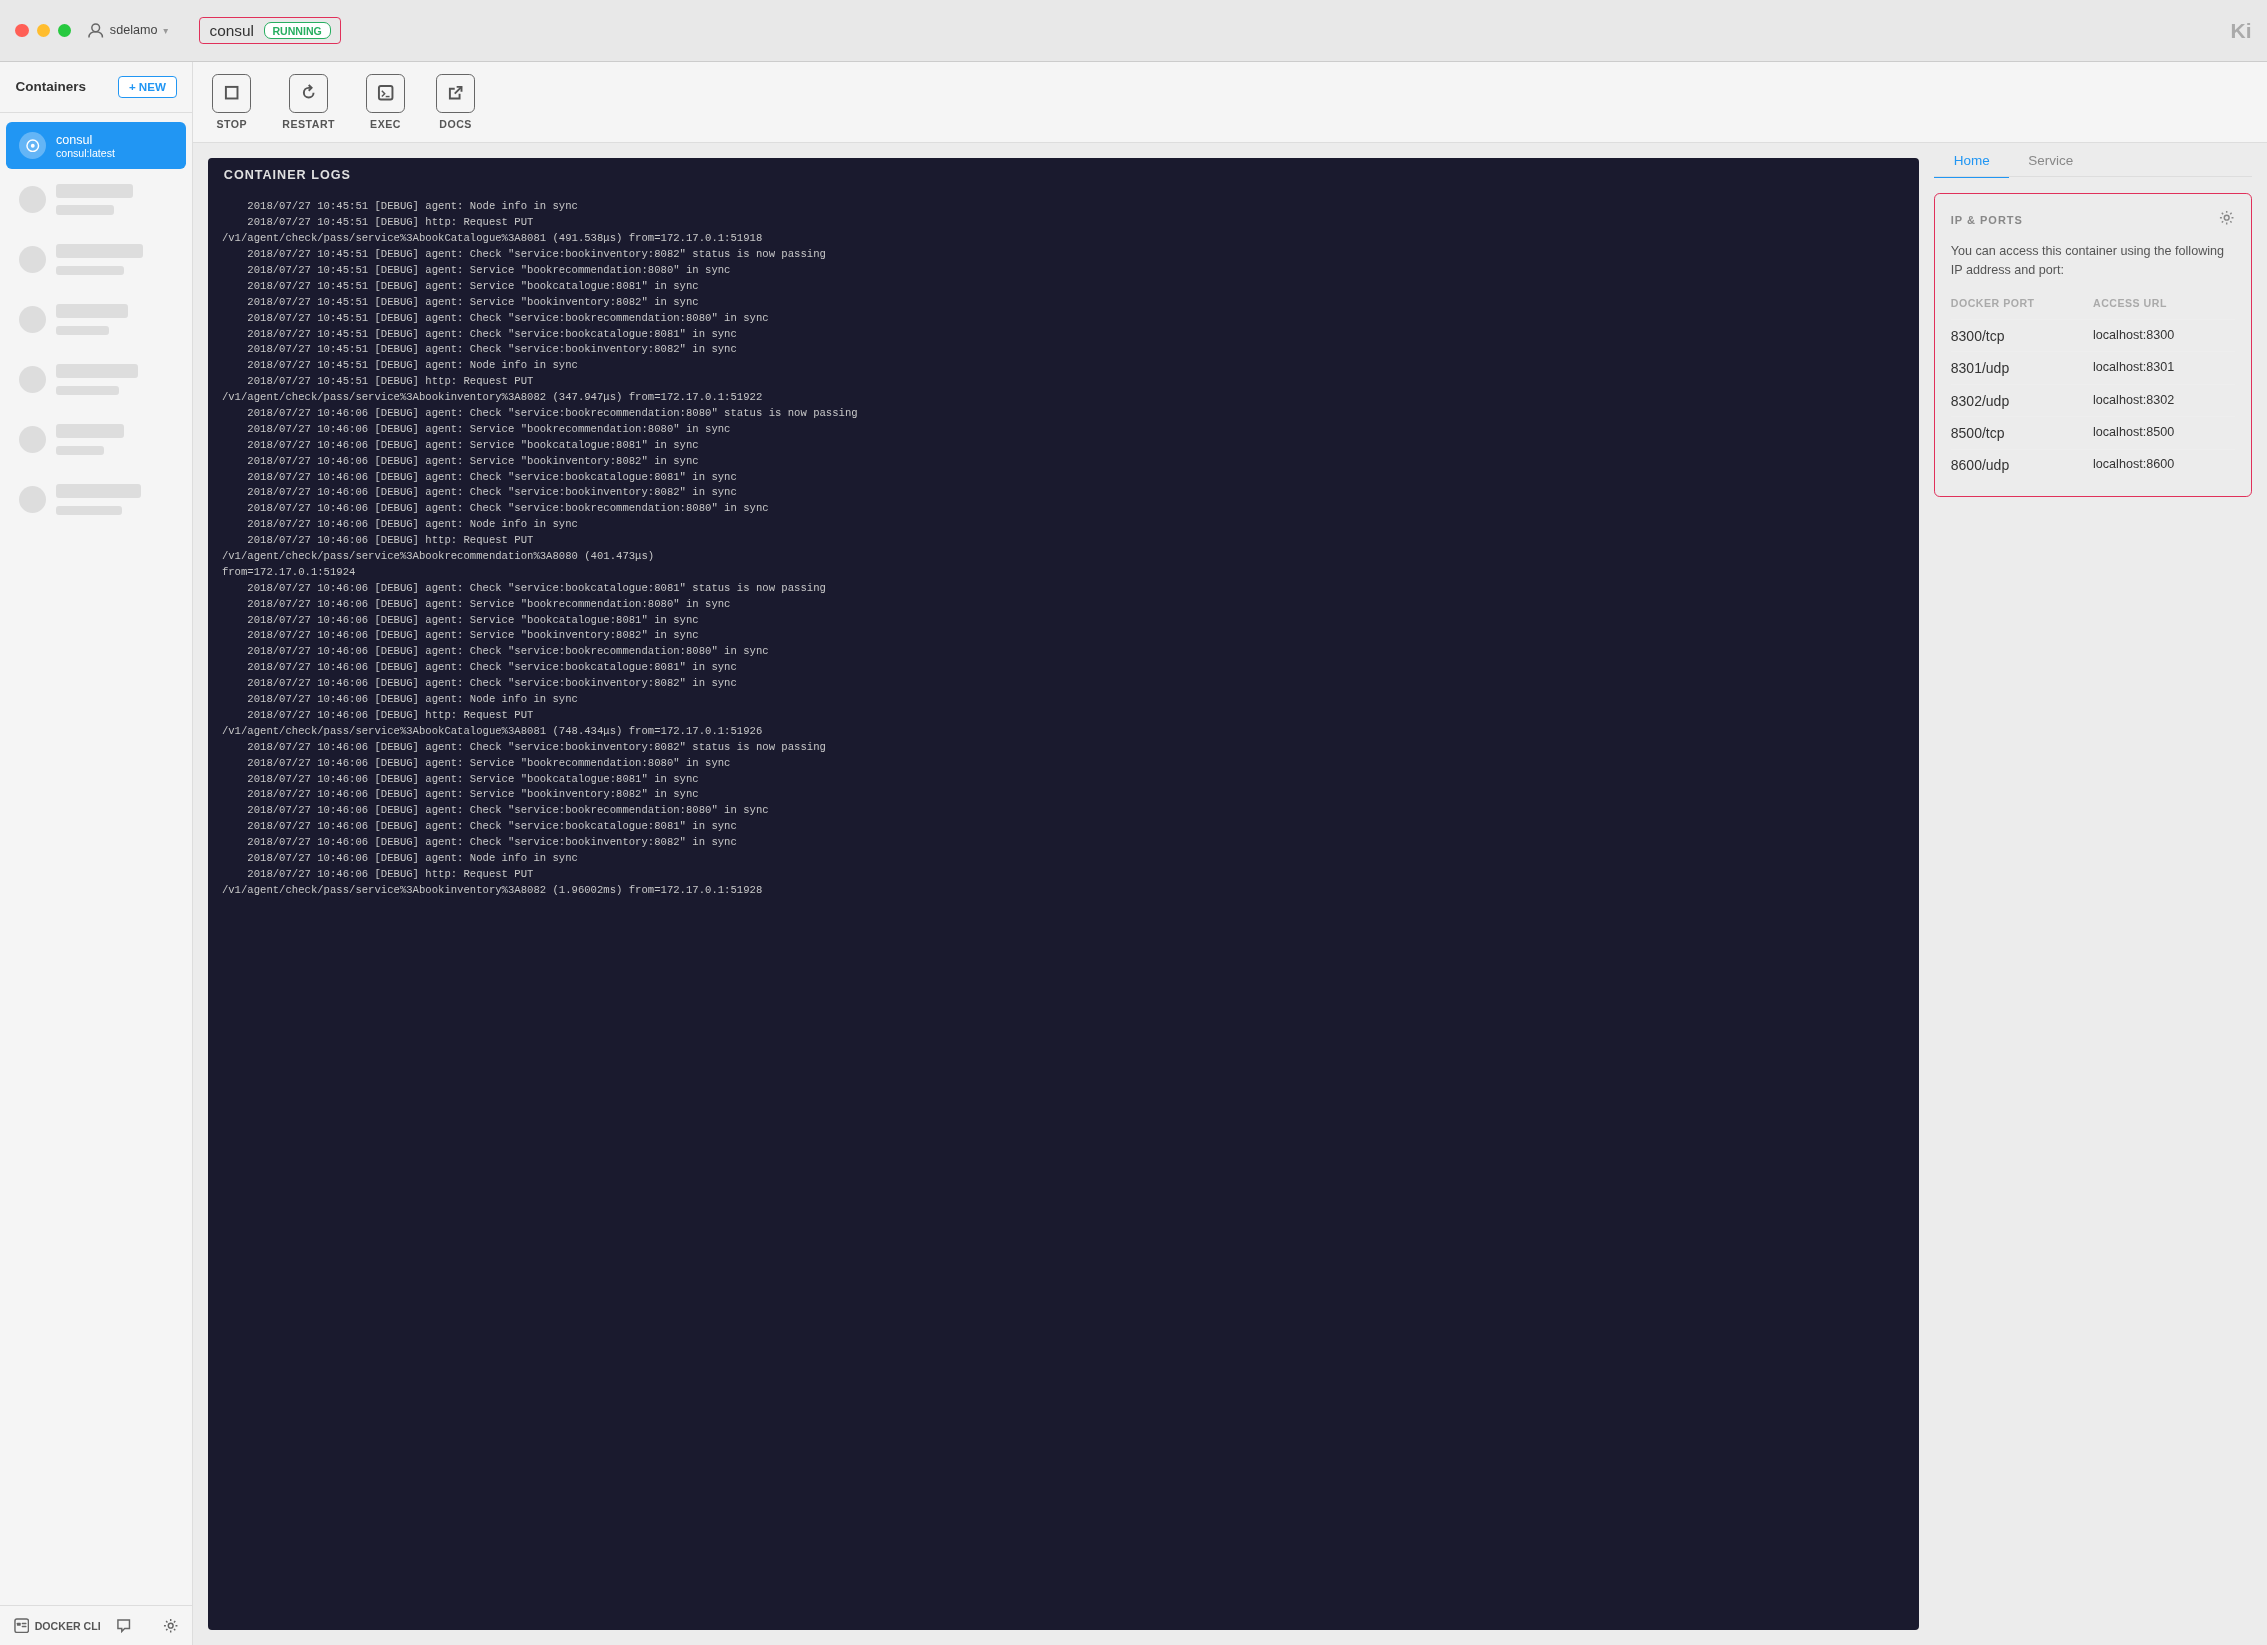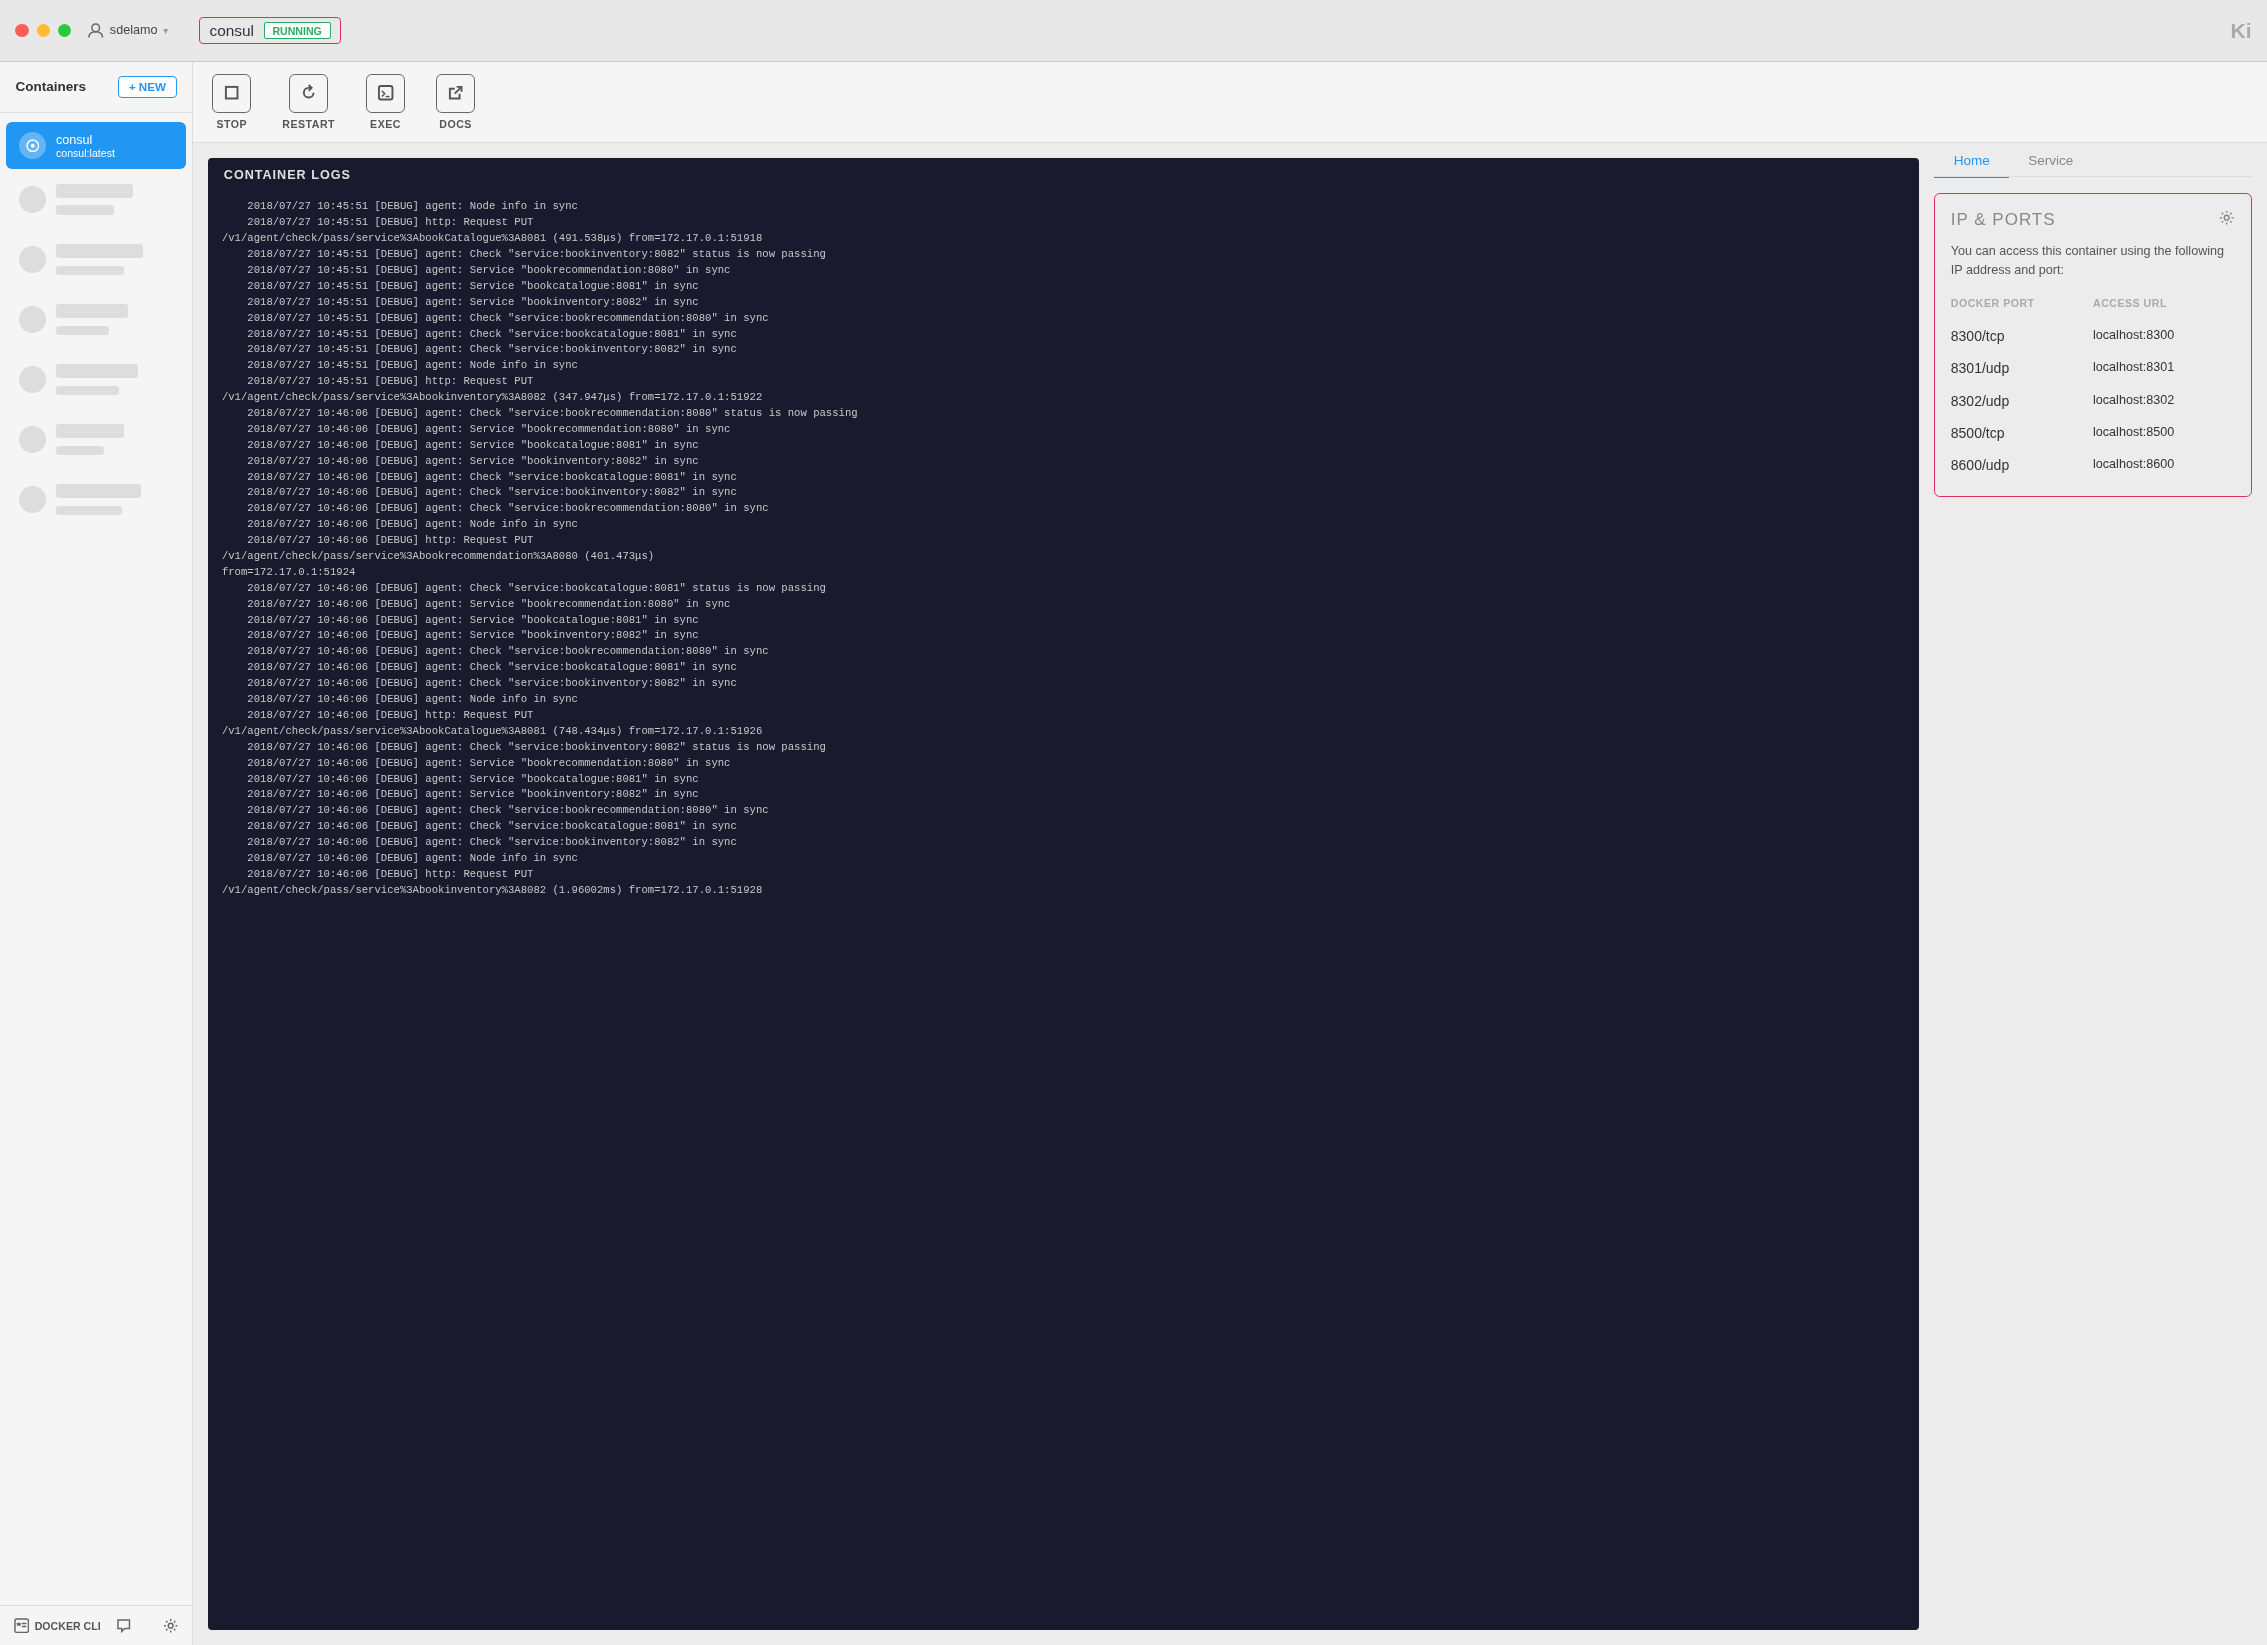--- a/index.html
+++ b/index.html
@@ -67,21 +67,21 @@
       color: #333;
     }
 
     .status-badge {
       background: white;
       border: 1.4px solid #27ae60;
       color: #27ae60;
       font-size: 10.6px;
       font-weight: 600;
       padding: 1.9px 7.7px;
-      border-radius: 2px;
+      border-radius: 7px;
     }
 
     .title-bar-spacer { flex: 1; }
 
     .title-bar-brand {
       font-size: 21px;
       font-weight: 700;
       color: #aaa;
       margin-left: auto;
     }
@@ -333,22 +333,22 @@
     }
 
     .section-header {
       display: flex;
       align-items: center;
       justify-content: space-between;
       margin-bottom: 11.6px;
     }
 
     .section-title {
-      font-size: 17px;
-      font-weight: 400;
+      font-size: 11px;
+      font-weight: 700;
       color: #888;
       letter-spacing: 1px;
     }
 
     .section-gear {
       background: none;
       border: none;
       cursor: pointer;
       color: #888;
       font-size: 15.4px;

